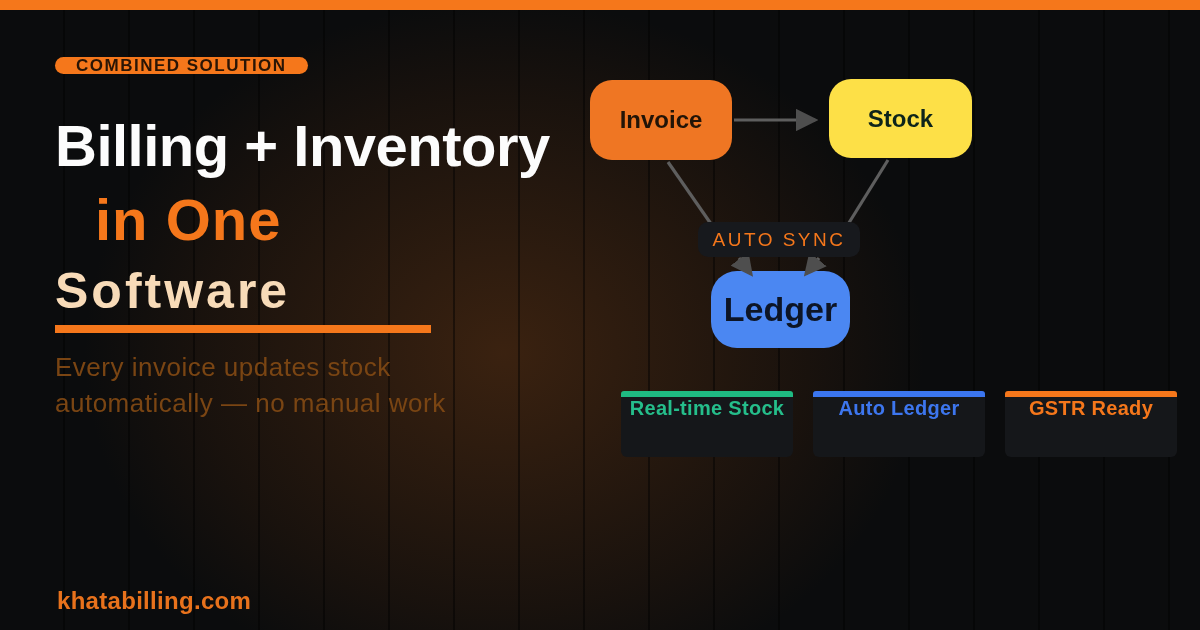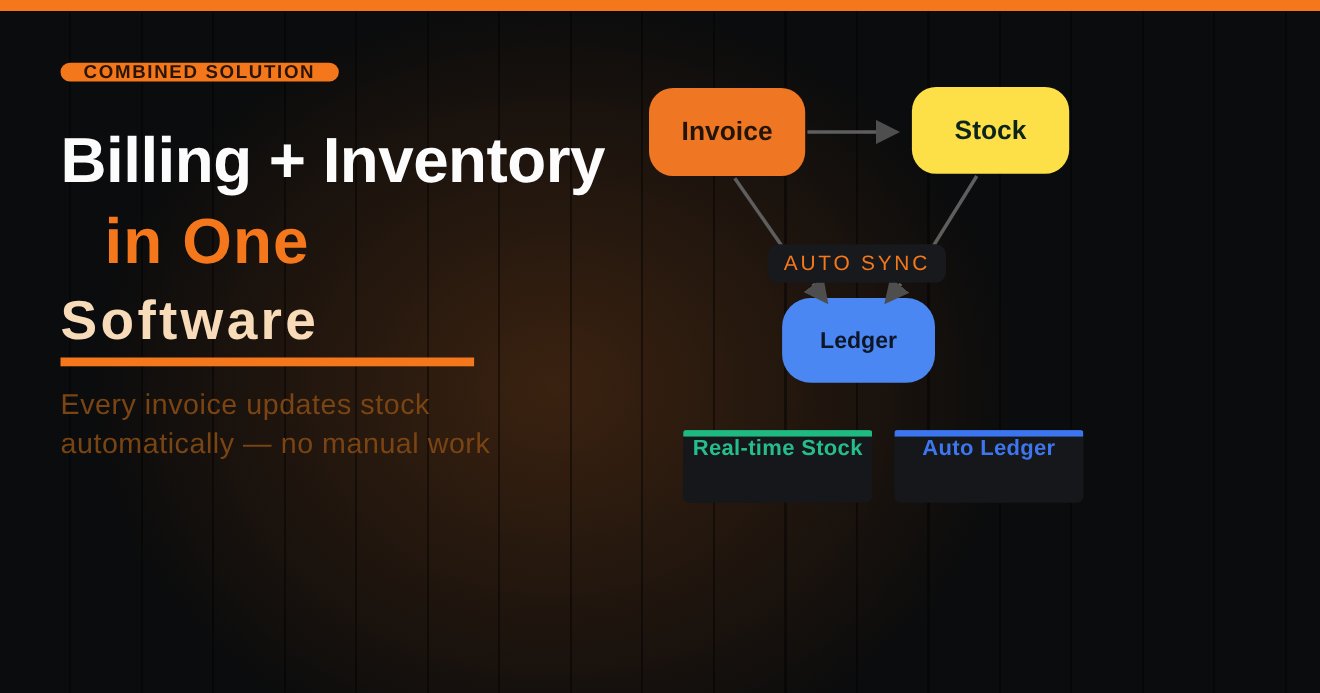--- a/index.html
+++ b/index.html
@@ -51,21 +51,21 @@
   }
 
   
   .diagram { position:absolute; inset:0; z-index:1; }
   .node {
     position:absolute; display:flex; align-items:center; justify-content:center;
     font-weight:700; border-radius:22px;
   }
   .node-invoice { left:590px; top:80px;  width:142px; height:80px; background:#EF7623; color:#221407; font-size:24px; }
   .node-stock   { left:829px; top:79px;  width:143px; height:79px; background:#fde047; color:#0D241A; font-size:24px; }
-  .node-ledger  { left:711px; top:271px; width:139px; height:77px; background:#4B87F2; color:#0D1526; font-size:21px; border-radius:26px; }
+  .node-ledger  { left:711px; top:271px; width:139px; height:77px; background:#4B87F2; color:#0D1526; font-size:34px; border-radius:26px; }
   .connectors { position:absolute; left:0; top:0; width:1200px; height:630px; pointer-events:none; }
   .connectors line { stroke:#5E5E5E; stroke-width:3.2; }
   .sync-chip {
     position:absolute; left:698px; top:222px; width:162px; height:35px;
     background:#17191D; border-radius:10px;
     display:flex; align-items:center; justify-content:center;
     color:#F5771B; font-size:19px; font-weight:400; letter-spacing:2.5px;
   }
 
   
@@ -125,23 +125,27 @@
 
   <div class="hero">
     <div class="pill">
       <span>COMBINED SOLUTION</span>
     </div>
     <div class="h-line1">Billing + Inventory</div>
     <div class="h-line2">in One</div>
     <div class="h-line3">Software</div>
     <div class="underline"></div>
     <div class="subtitle">Every invoice updates stock automatically — no manual work</div>
+    <div class="site-url">khatabilling.com</div>
   </div>
 
   <div class="features">
     <div class="card card-green">
       <span>Real-time Stock</span>
     </div>
     <div class="card card-blue">
       <span>Auto Ledger</span>
     </div>
+    <div class="card card-orange">
+      <span>GSTR Ready</span>
+    </div>
   </div>
 </div>
 
 </body></html>

